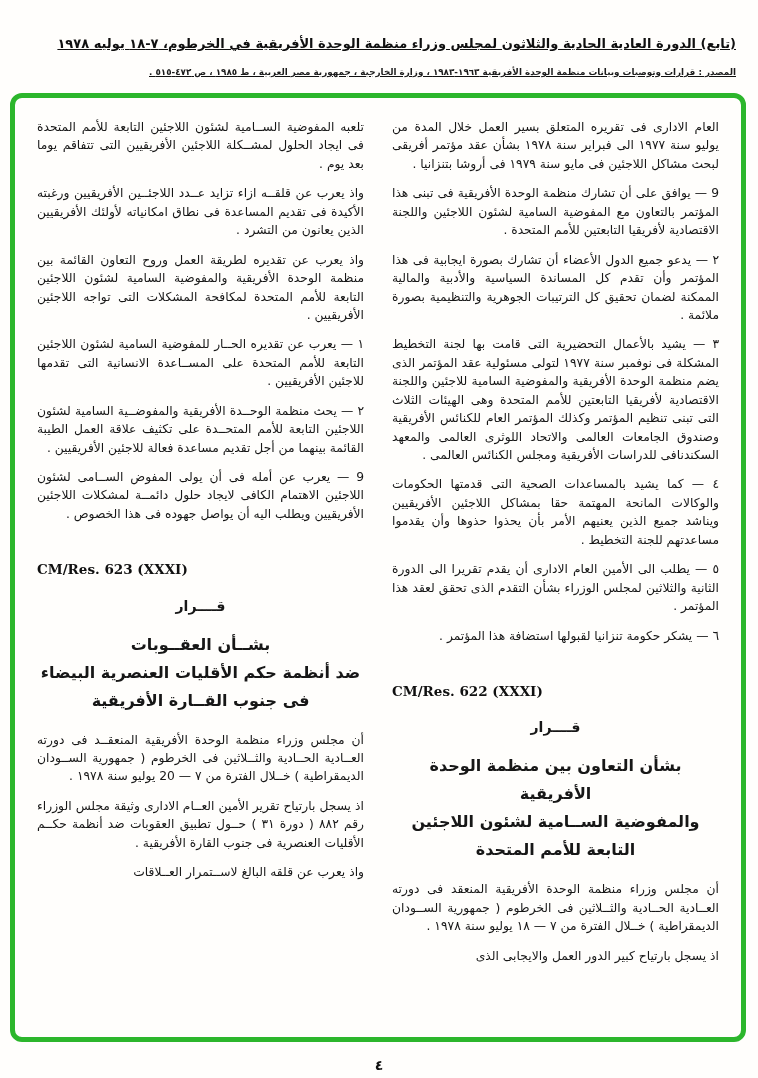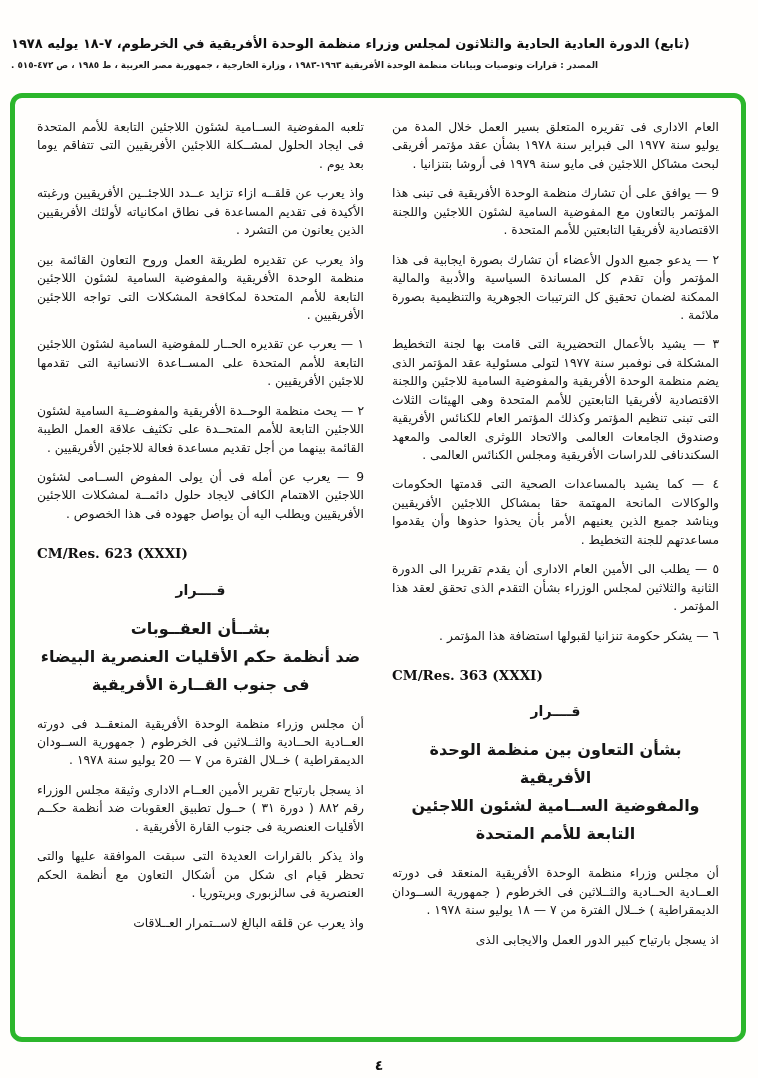--- a/index.html
+++ b/index.html
@@ -9,28 +9,28 @@
     font-family: "DejaVu Sans", sans-serif;
     color: #1a1a1a;
     position: relative;
     overflow: hidden;
   }
   .page {
     position: absolute; inset: 0;
     background: #fffefc;
   }
   .header {
-    position: absolute; top: 36px; left: 11px; right: 22px;
-    direction: rtl; text-align: left; color: #101010;
+    position: absolute; top: 36px; left: 20px; right: 22px;
+    direction: rtl; text-align: right; color: #101010; text-decoration: underline;
   }
   .header-line1 {
     font-size: 13px; font-weight: bold; line-height: 1.3;
   }
   .header-line2 {
-    font-size: 8.8px; font-weight: bold; margin-top: 7px; color: #1c1c1c;
+    font-size: 8.8px; font-weight: bold; margin-top: 14px; color: #1c1c1c;
   }
   .frame {
     position: absolute; left: 10px; right: 12px; top: 93px; height: 949px;
     border: 5px solid #2cb62c;
     border-radius: 12px;
     background: #fffefc;
   }
   .columns {
     position: absolute; inset: 0;
     padding: 20px 22px 14px 22px;
@@ -45,21 +45,21 @@
     color: #171717;
     text-align: justify;
     overflow: hidden;
   }
   .block { margin-bottom: 11px; }
   .block.p { text-align: justify; }
   .block.res {
     direction: ltr; text-align: left;
     font-family: "DejaVu Serif", serif;
     font-weight: bold; font-size: 13.5px;
-    margin: 20px 0 16px 0;
+    margin: 36px 0 16px 0;
     color: #101010;
   }
   .block.title {
     text-align: center; font-weight: bold;
     font-size: 14px; letter-spacing: 1px;
     margin: 8px 0 14px 0;
   }
   .block.subtitle {
     text-align: center; font-weight: bold;
     white-space: pre-line;
@@ -84,21 +84,21 @@
   <div class="frame" style="border-color: rgb(44, 182, 44);">
     <div class="columns">
       <div class="column" id="col-right">
           <div class="block p">العام الادارى فى تقريره المتعلق بسير العمل خلال المدة من يوليو سنة ١٩٧٧ الى فبراير سنة ١٩٧٨ بشأن عقد مؤتمر أفريقى لبحث مشاكل اللاجئين فى مايو سنة ١٩٧٩ فى أروشا بتنزانيا .</div>
           <div class="block p">9 — يوافق على أن تشارك منظمة الوحدة الأفريقية فى تبنى هذا المؤتمر بالتعاون مع المفوضية السامية لشئون اللاجئين واللجنة الاقتصادية لأفريقيا التابعتين للأمم المتحدة .</div>
           <div class="block p">٢ — يدعو جميع الدول الأعضاء أن تشارك بصورة ايجابية فى هذا المؤتمر وأن تقدم كل المساندة السياسية والأدبية والمالية الممكنة لضمان تحقيق كل الترتيبات الجوهرية والتنظيمية بصورة ملائمة .</div>
           <div class="block p">٣ — يشيد بالأعمال التحضيرية التى قامت بها لجنة التخطيط المشكلة فى نوفمبر سنة ١٩٧٧ لتولى مسئولية عقد المؤتمر الذى يضم منظمة الوحدة الأفريقية والمفوضية السامية للاجئين واللجنة الاقتصادية لأفريقيا التابعتين للأمم المتحدة وهى الهيئات الثلاث التى تبنى تنظيم المؤتمر وكذلك المؤتمر العام للكنائس الأفريقية وصندوق الجامعات العالمى والاتحاد اللوثرى العالمى والمعهد السكندنافى للدراسات الأفريقية ومجلس الكنائس العالمى .</div>
           <div class="block p">٤ — كما يشيد بالمساعدات الصحية التى قدمتها الحكومات والوكالات المانحة المهتمة حقا بمشاكل اللاجئين الأفريقيين ويناشد جميع الذين يعنيهم الأمر بأن يحذوا حذوها وأن يقدموا مساعدتهم للجنة التخطيط .</div>
           <div class="block p">٥ — يطلب الى الأمين العام الادارى أن يقدم تقريرا الى الدورة الثانية والثلاثين لمجلس الوزراء بشأن التقدم الذى تحقق لعقد هذا المؤتمر .</div>
           <div class="block p">٦ — يشكر حكومة تنزانيا لقبولها استضافة هذا المؤتمر .</div>
-          <div class="block res">CM/Res. 363 (XXXI)</div>
+          <div class="block res">CM/Res. 622 (XXXI)</div>
           <div class="block title">قــــرار</div>
           <div class="block subtitle">بشأن التعاون بين منظمة الوحدة الأفريقية
 والمفوضية الســامية لشئون اللاجئين
 التابعة للأمم المتحدة</div>
           <div class="block p">أن مجلس وزراء منظمة الوحدة الأفريقية المنعقد فى دورته العــادية الحــادية والثــلاثين فى الخرطوم ( جمهورية الســودان الديمقراطية ) خــلال الفترة من ٧ — ١٨ يوليو سنة ١٩٧٨ .</div>
           <div class="block p">اذ يسجل بارتياح كبير الدور العمل والايجابى الذى</div>
         </div>
       <div class="column" id="col-left">
           <div class="block p">تلعبه المفوضية الســامية لشئون اللاجئين التابعة للأمم المتحدة فى ايجاد الحلول لمشــكلة اللاجئين الأفريقيين التى تتفاقم يوما بعد يوم .</div>
           <div class="block p">واذ يعرب عن قلقــه ازاء تزايد عــدد اللاجئــين الأفريقيين ورغبته الأكيدة فى تقديم المساعدة فى نطاق امكانياته لأولئك الأفريقيين الذين يعانون من التشرد .</div>
@@ -106,21 +106,20 @@
           <div class="block p">١ — يعرب عن تقديره الحــار للمفوضية السامية لشئون اللاجئين التابعة للأمم المتحدة على المســاعدة الانسانية التى تقدمها للاجئين الأفريقيين .</div>
           <div class="block p">٢ — يحث منظمة الوحــدة الأفريقية والمفوضــية السامية لشئون اللاجئين التابعة للأمم المتحــدة على تكثيف علاقة العمل الطيبة القائمة بينهما من أجل تقديم مساعدة فعالة للاجئين الأفريقيين .</div>
           <div class="block p">9 — يعرب عن أمله فى أن يولى المفوض الســامى لشئون اللاجئين الاهتمام الكافى لايجاد حلول دائمــة لمشكلات اللاجئين الأفريقيين ويطلب اليه أن يواصل جهوده فى هذا الخصوص .</div>
           <div class="block res">CM/Res. 623 (XXXI)</div>
           <div class="block title">قــــرار</div>
           <div class="block subtitle">بشــأن العقــوبات
 ضد أنظمة حكم الأقليات العنصرية البيضاء
 فى جنوب القــارة الأفريقية</div>
           <div class="block p">أن مجلس وزراء منظمة الوحدة الأفريقية المنعقــد فى دورته العــادية الحــادية والثــلاثين فى الخرطوم ( جمهورية الســودان الديمقراطية ) خــلال الفترة من ٧ — 20 يوليو سنة ١٩٧٨ .</div>
           <div class="block p">اذ يسجل بارتياح تقرير الأمين العــام الادارى وثيقة مجلس الوزراء رقم ٨٨٢ ( دورة ٣١ ) حــول تطبيق العقوبات ضد أنظمة حكــم الأقليات العنصرية فى جنوب القارة الأفريقية .</div>
-          <div class="block p">واذ يذكر بالقرارات العديدة التى سبقت الموافقة عليها والتى تحظر قيام اى شكل من أشكال التعاون مع أنظمة الحكم العنصرية فى سالزبورى وبريتوريا .</div>
           <div class="block p">واذ يعرب عن قلقه البالغ لاســتمرار العــلاقات</div>
         </div>
     </div>
   </div>
 
   <div class="page-number">٤</div>
 
 </div>
 
 </body></html>

